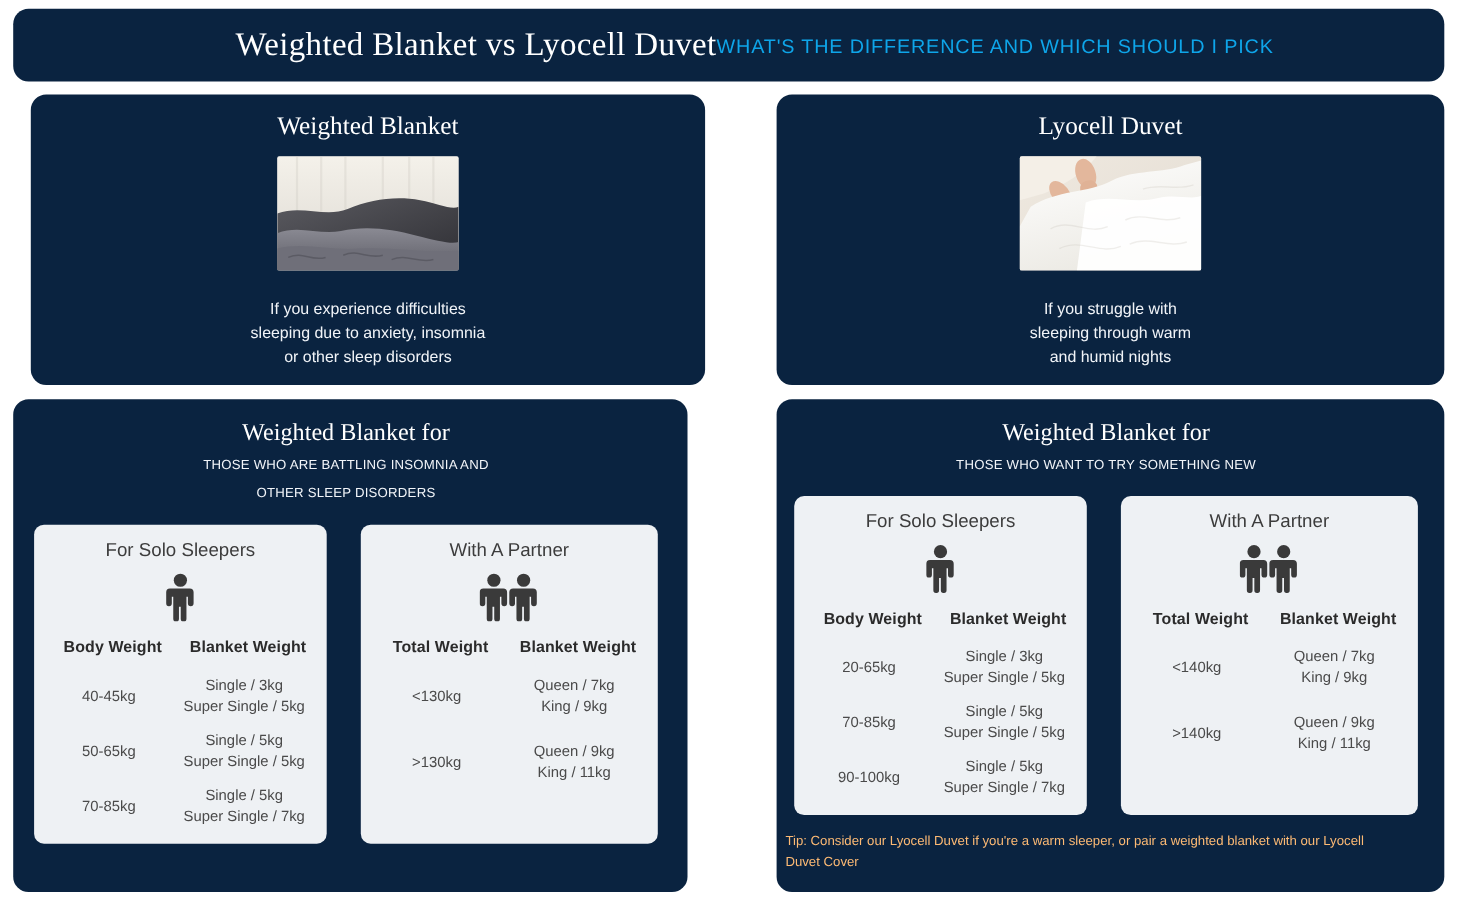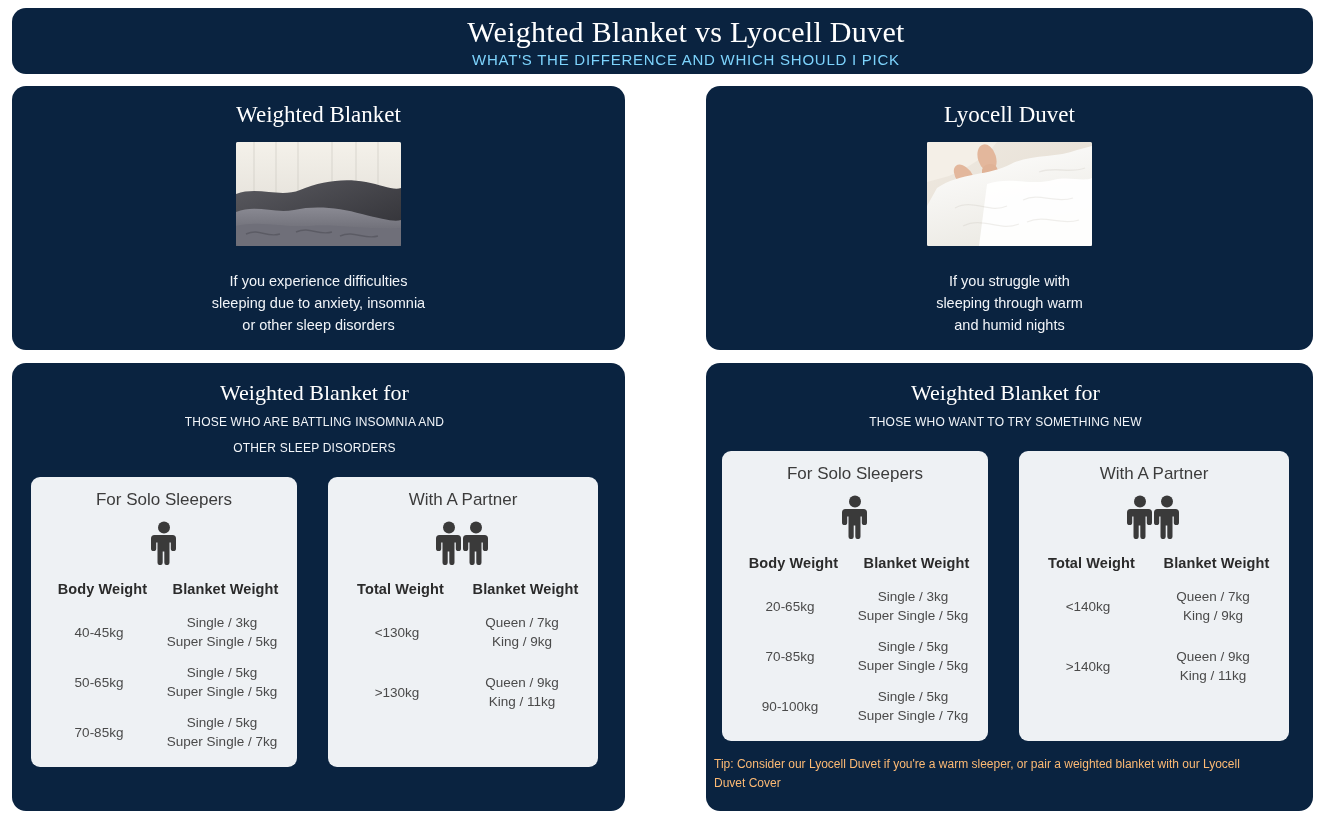--- a/index.html
+++ b/index.html
@@ -15,39 +15,39 @@
   .navy{
     background:#0a2340;
     border-radius:14px;
     color:#ffffff;
     box-sizing:border-box;
   }
 
   
   .header{
     position:absolute;left:12px;top:8px;width:1301px;height:66px;
-    display:flex;flex-direction:column;align-items:center;justify-content:center;padding-left:47px;
+    display:flex;flex-direction:row;align-items:center;justify-content:center;padding-left:47px;
   }
   .header-title{
     font-family:"Liberation Serif", serif;
     font-size:30px;line-height:34px;font-weight:400;letter-spacing:.3px;
     color:#ffffff;margin:0;
   }
   .header-sub{
-    font-size:15px;line-height:15px;letter-spacing:.75px;
-    color:#7dd3fc;margin-top:3px;font-weight:400;
+    font-size:18px;line-height:15px;letter-spacing:.75px;
+    color:#0ea5e9;margin-top:3px;font-weight:400;
   }
 
   
   .intro{
     position:absolute;top:86px;height:264px;
     display:flex;flex-direction:column;align-items:center;
     padding-top:14px;
   }
-  .intro-left{left:12px;width:613px;}
+  .intro-left{left:28px;width:613px;}
   .intro-right{left:706px;width:607px;}
   .intro-title{
     font-family:"Liberation Serif", serif;
     font-size:23px;line-height:30px;font-weight:400;color:#fff;
   }
   .photo{
     width:165px;height:104px;margin-top:12px;
     border-radius:2px;overflow:hidden;position:relative;
     background:#cfcfcf;
   }

